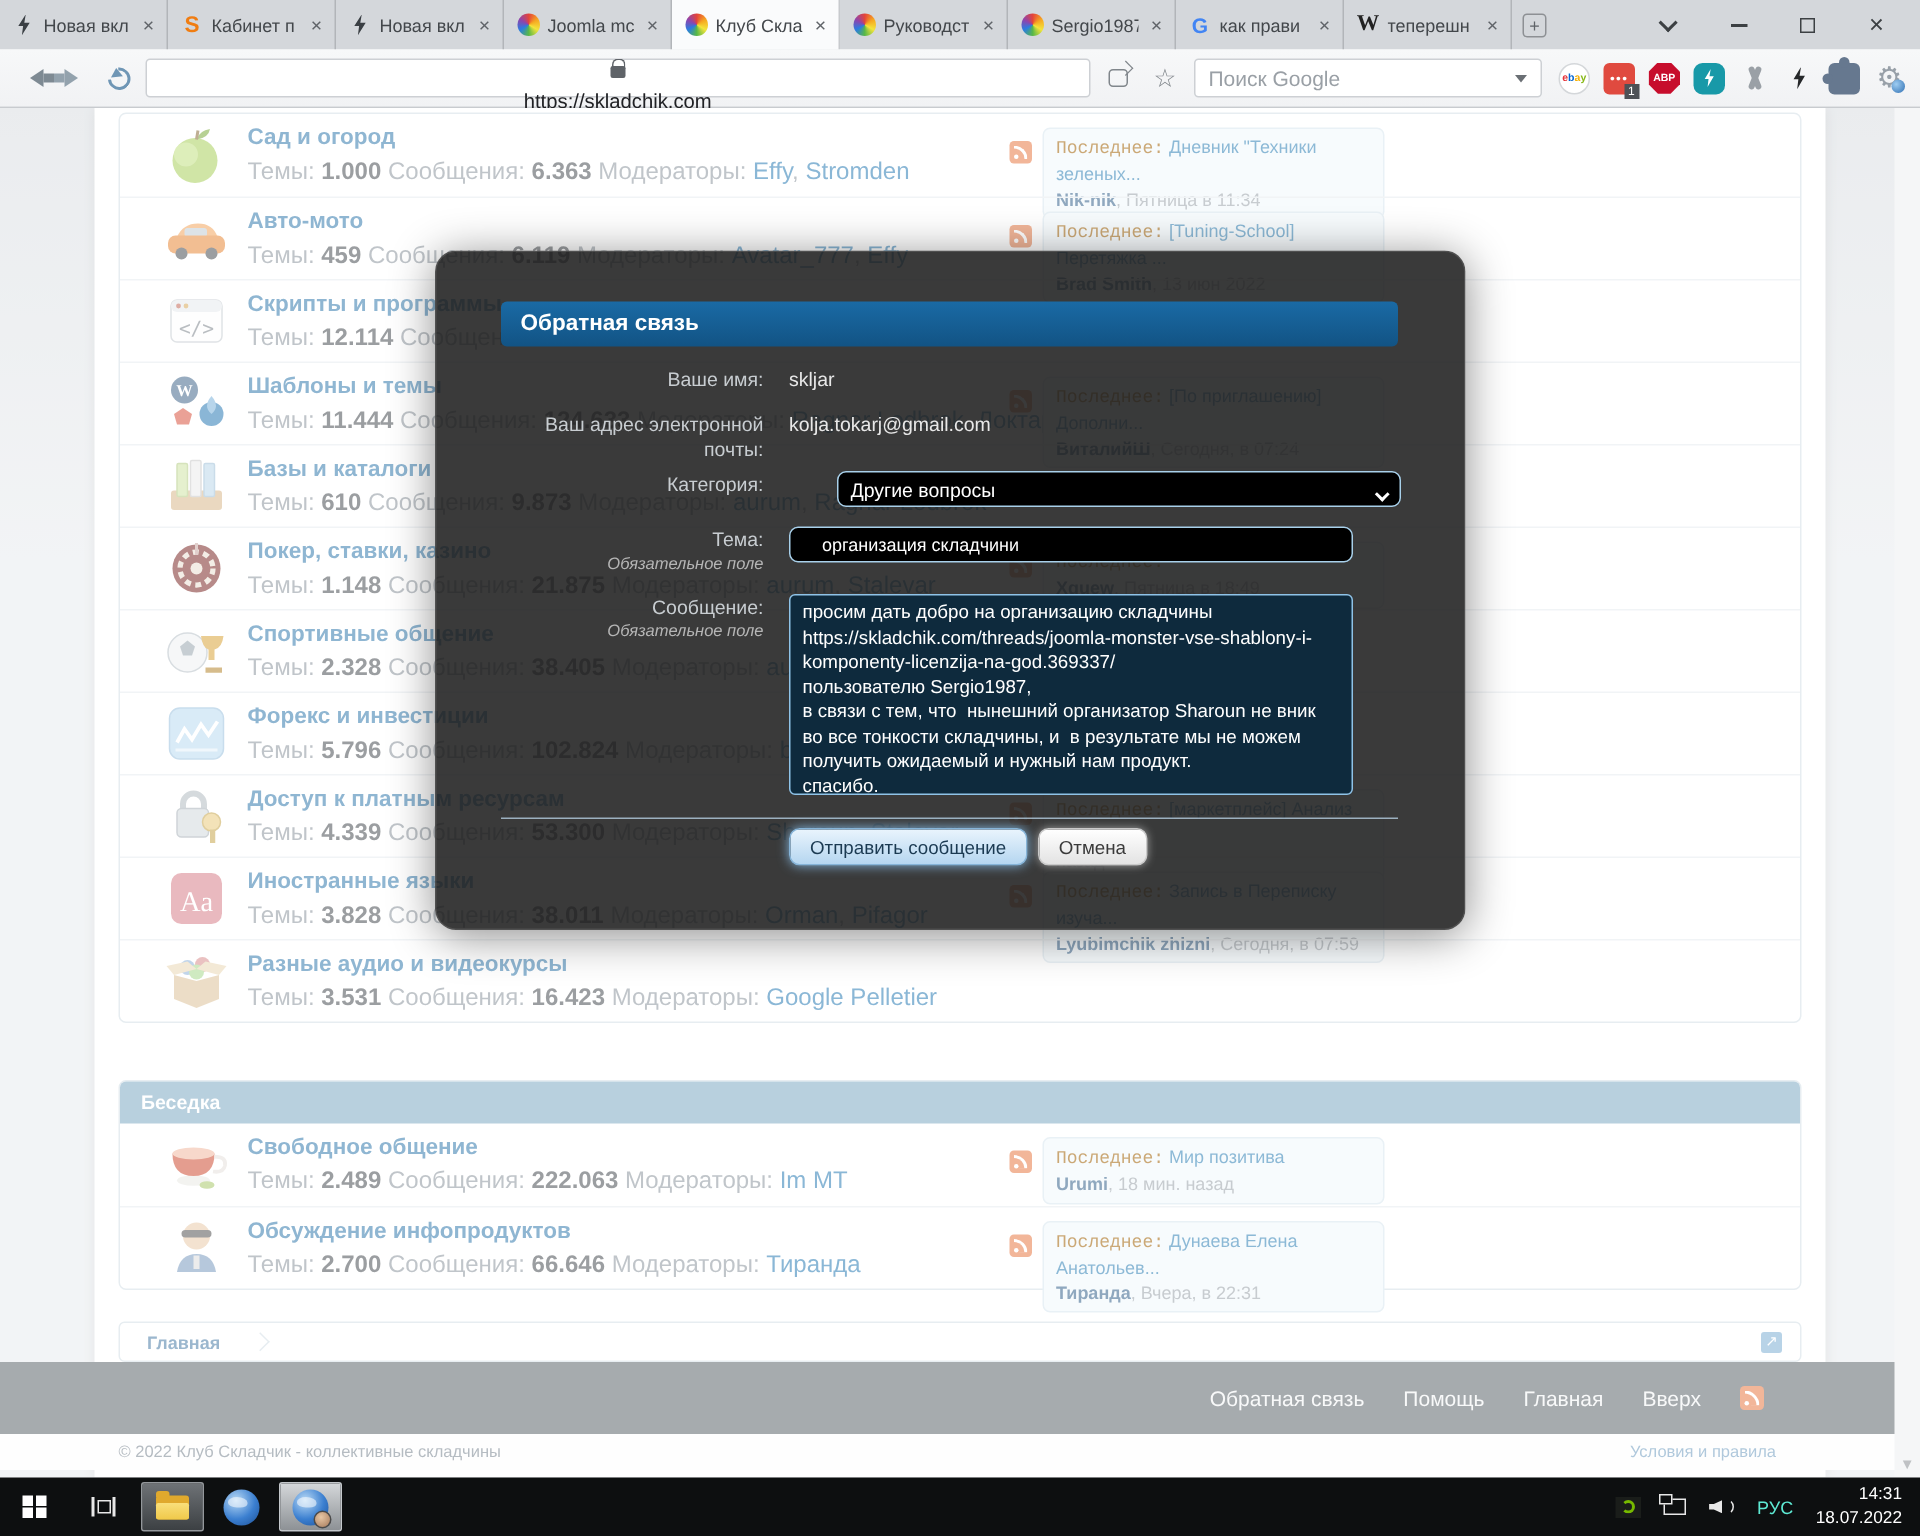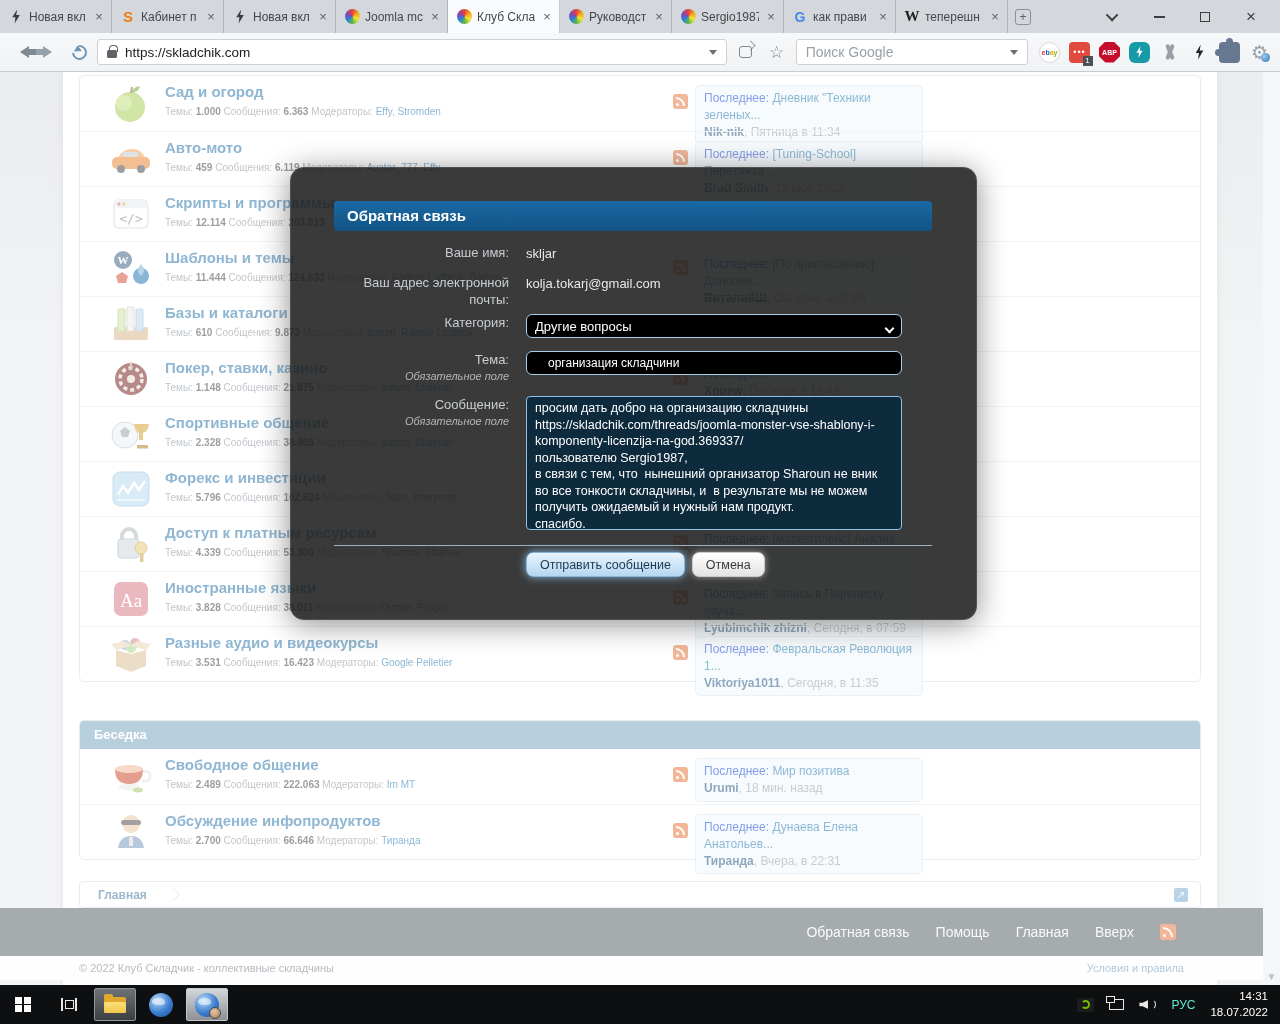--- a/index.html
+++ b/index.html
@@ -44,21 +44,21 @@
   .arr { display:inline-block; width:0; height:0; border:6px solid transparent; position:relative; }
   .arr-back { border-right:9px solid #7e8a93; }
   .arr-back::after { content:""; position:absolute; left:9px; top:-3px; width:7px; height:6px; background:#7e8a93; }
   .arr-fwd { border-left:9px solid #93a2ad; }
   .arr-fwd::after { content:""; position:absolute; right:9px; top:-3px; width:7px; height:6px; background:#93a2ad; }
   .reload { width:15px; height:15px; border:2.5px solid #6f96b5; border-radius:50%;
             border-left-color:transparent; position:relative; transform:rotate(40deg); }
   .reload::after { content:""; position:absolute; left:-5px; top:-2px; width:0; height:0;
                    border:4px solid transparent; border-right:6px solid #6f96b5; transform:rotate(45deg); }
   .urlbar { width:640px; height:26px; background:#fff; border:1px solid #cdd0d4; border-radius:3px;
-            display:flex; align-items:center; padding:0 9px; gap:8px; }
+            display:flex; align-items:center; padding:0 9px; gap:8px;flex-direction:column; }
   .lock { width:10px; height:8px; background:#5f6368; border-radius:1.5px; position:relative; margin-top:4px; flex:none; }
   .lock::before { content:""; position:absolute; left:1.5px; top:-5px; width:7px; height:6px;
                   border:1.5px solid #5f6368; border-bottom:none; border-radius:4px 4px 0 0; }
   .urltext { font-size:13.5px; color:#202124; flex:1; }
   .caret { width:0; height:0; border:4px solid transparent; border-top:5px solid #6a6f74; margin-top:4px; }
   .tbicon { width:24px; height:24px; display:flex; align-items:center; justify-content:center; flex:none; }
   .share { width:13px; height:12px; border:1.5px solid #80868b; border-radius:3px; position:relative; }
   .share::after { content:""; position:absolute; right:-4px; top:-6px; width:8px; height:8px;
                   border-top:1.5px solid #80868b; border-right:1.5px solid #80868b; transform:rotate(45deg) scale(.8); }
   .star { font-size:17px; color:#80868b; line-height:1; }
@@ -100,32 +100,32 @@
   .forumbox { margin:3px 16px 0; border:1px solid #d3dfe6; border-radius:5px; background:#fff; }
   .forumbox.beseda { margin-top:38px; }
   .sechead { height:28px; background:#7fa9c4; border-radius:4px 4px 0 0; color:#fff;
              font-size:13px; font-weight:bold; line-height:28px; padding-left:14px; }
   .frow { position:relative; height:55px; }
   .frow + .frow { border-top:1px solid #e5ebef; }
   .fi { position:absolute; left:29px; top:5px; width:44px; height:44px; }
   .fi svg { width:44px; height:44px; }
   .fmain { position:absolute; left:85px; top:7px; }
   .ftitle { font-size:15px; font-weight:bold; color:#337aad; cursor:pointer; }
-  .fmeta { margin-top:5px; font-size:10px; color:#8d969e; }
+  .fmeta { margin-top:5px; font-size:16px; color:#8d969e; }
   .fmeta b { color:#4a4f54; font-weight:bold; }
   .mlink { color:#2b7cb4; cursor:pointer; }
   .flast { position:absolute; left:593px; top:9px; display:flex; gap:7px; align-items:flex-start; }
   .rss { width:15px; height:15px; border-radius:3px; background:#e87a46; position:relative; margin-top:9px; flex:none; }
   .rss::before { content:""; position:absolute; left:3px; bottom:3px; width:3px; height:3px;
                  border-radius:50%; background:#fff; }
   .rss::after { content:""; position:absolute; left:3px; bottom:3px; width:7px; height:7px;
                 border-top:2px solid #fff; border-right:2px solid #fff; border-top-right-radius:100%; }
   .lastbox { width:228px; border:1px solid #d8e6ee; background:#f0f7fb; border-radius:5px;
              padding:4px 8px; font-size:12px; line-height:1.4; }
-  .lastbox .ml { color:#1d4ed8; }
+  .lastbox .ml { color:#a16207;font-family:Liberation Mono, monospace; }
   .llink { color:#2f80b5; cursor:pointer; }
   .luser { color:#34618a; font-weight:bold; cursor:pointer; }
   .ldate { color:#9aa2a9; }
 
   .breadcrumb { margin:21px 16px 0; height:27px; border:1px solid #d3dfe6; border-radius:4px;
                 display:flex; align-items:center; padding:0 10px 0 18px; position:relative; }
   .bc-link { font-size:12px; color:#4a7ca6; font-weight:bold; cursor:pointer; }
   .bc-chev { width:9px; height:9px; border-top:1px solid #d3dfe6; border-right:1px solid #d3dfe6;
              transform:rotate(45deg); margin-left:22px; }
   .bc-jump { position:absolute; right:12px; width:14px; height:14px; background:#7fb0d4; border-radius:2px;
@@ -158,21 +158,21 @@
            background:linear-gradient(#1a6aa5,#125384); border-radius:4px;
            color:#fff; font-weight:bold; font-size:15px; line-height:30px; padding-left:13px; }
   .mrow { position:absolute; left:43px; width:598px; display:flex; }
   .mlbl { width:175px; text-align:right; font-size:13px; color:#c8cdd1; line-height:17px; }
   .mreq { font-size:11px; font-style:italic; color:#b5b5b5; text-align:right; margin-top:2px; }
   .mctl { margin-left:17px; width:376px; }
   .mval { font-size:13px; color:#e8e8e8; line-height:17px; }
   .mselect { width:376px; height:24px; background:#000; color:#fff; font-size:13px;
              border:1px solid #a8d0ea; border-radius:6px; padding:0 24px 0 8px;
              appearance:none; -webkit-appearance:none; font-family:"Liberation Sans",sans-serif; }
-  .selwrap { position:relative; width:415px; }
+  .selwrap { position:relative; width:415px;margin-left:32px; }
   .selwrap .sel-chev { position:absolute; right:9px; top:8px; width:7px; height:7px; pointer-events:none;
                        border-left:2px solid #fff; border-bottom:2px solid #fff; transform:rotate(-45deg); }
   .minput { width:376px; height:24px; background:#000; color:#ffffff; font-size:12px;
             border:1px solid #a8d0ea; border-radius:6px; padding:0 21px;
             font-family:"Liberation Sans",sans-serif; }
   .mtextarea { width:376px; height:134px; background:#0e2a3d; color:#fff; font-size:12.5px;
                line-height:16.5px; border:1px solid #8fc3e8; border-radius:4px; padding:3px 8px;
                font-family:"Liberation Sans",sans-serif; resize:none; overflow:hidden; word-break:break-word; }
   .msep { position:absolute; left:43px; top:377px; width:598px; height:1px; background:rgba(190,216,236,.75); }
   .mbtns { position:absolute; left:235px; top:384px; display:flex; gap:7px; }
@@ -591,27 +591,20 @@
                 <path d="M37 18 l5 -6 -14 -3 -6 5 z" fill="#ead7b5"></path>
               </svg></span>
     <div class="fmain">
       <span class="ftitle">Разные аудио и видеокурсы</span>
       <div class="fmeta">
         <span class="ml t-lbl">Темы:</span> <b class="t-val">3.531</b>
         <span class="ml m-lbl">Сообщения:</span> <b class="m-val">16.423</b>
         <span class="ml mod-lbl">Модераторы:</span> <span class="mods"><span class="mlink">Google Pelletier</span></span>
       </div>
     </div>
-    <div class="flast">
-      <span class="rss"></span>
-      <div class="lastbox">
-        <div class="l1"><span class="ml">Последнее:</span> <span class="llink">Февральская Революция 1...</span></div>
-        <div class="l2"><span class="luser">Viktoriya1011</span><span class="ldate">, Сегодня, в 11:35</span></div>
-      </div>
-    </div>
   </div>
         </div>
       <div class="forumbox beseda">
         <div class="sechead">Беседка</div>
         <div id="forum-beseda">
             <div class="frow">
     <span class="fi"><svg viewBox="0 0 44 44">
                   <ellipse cx="20" cy="33" rx="11" ry="3.5" fill="#e9e9e4"></ellipse>
                   <ellipse cx="29" cy="36" rx="5" ry="2.5" fill="#a9c96c"></ellipse>
                   <path d="M6 15 q0 15 14 15 q14 0 14 -15 z" fill="#ce4e34"></path>

